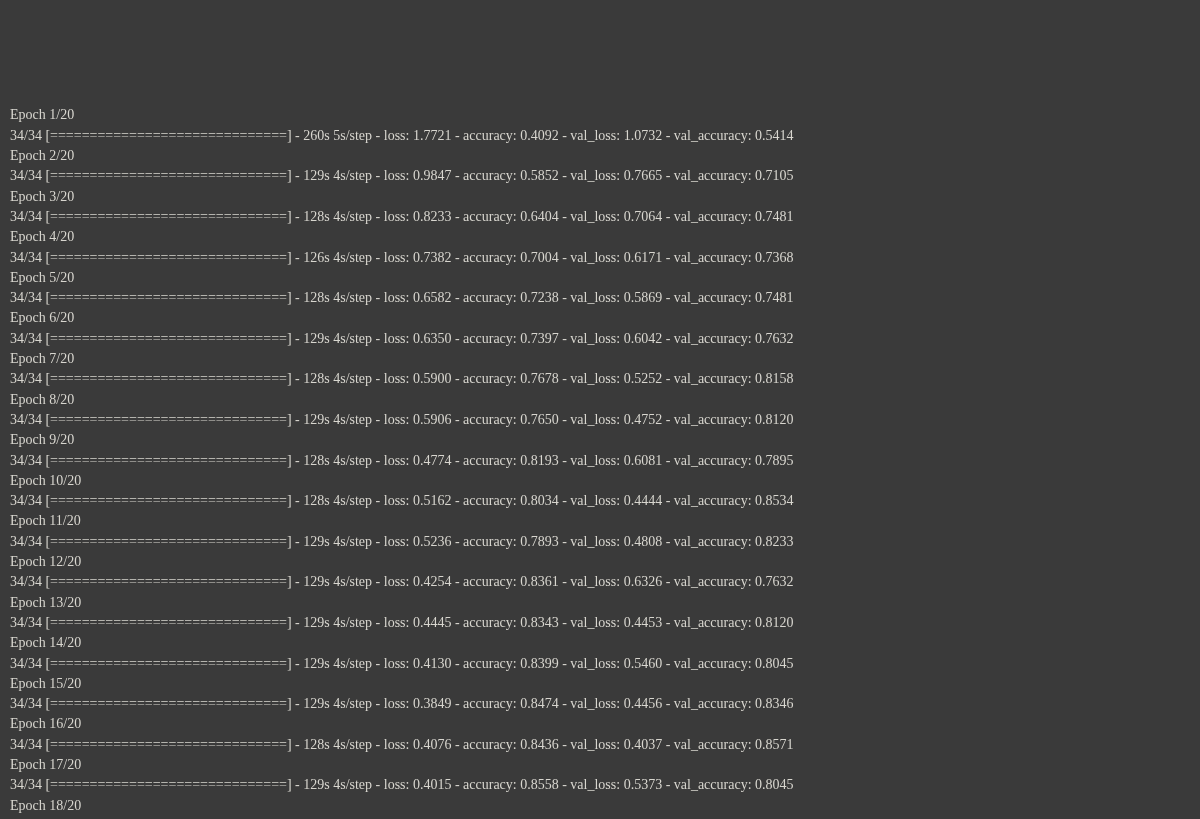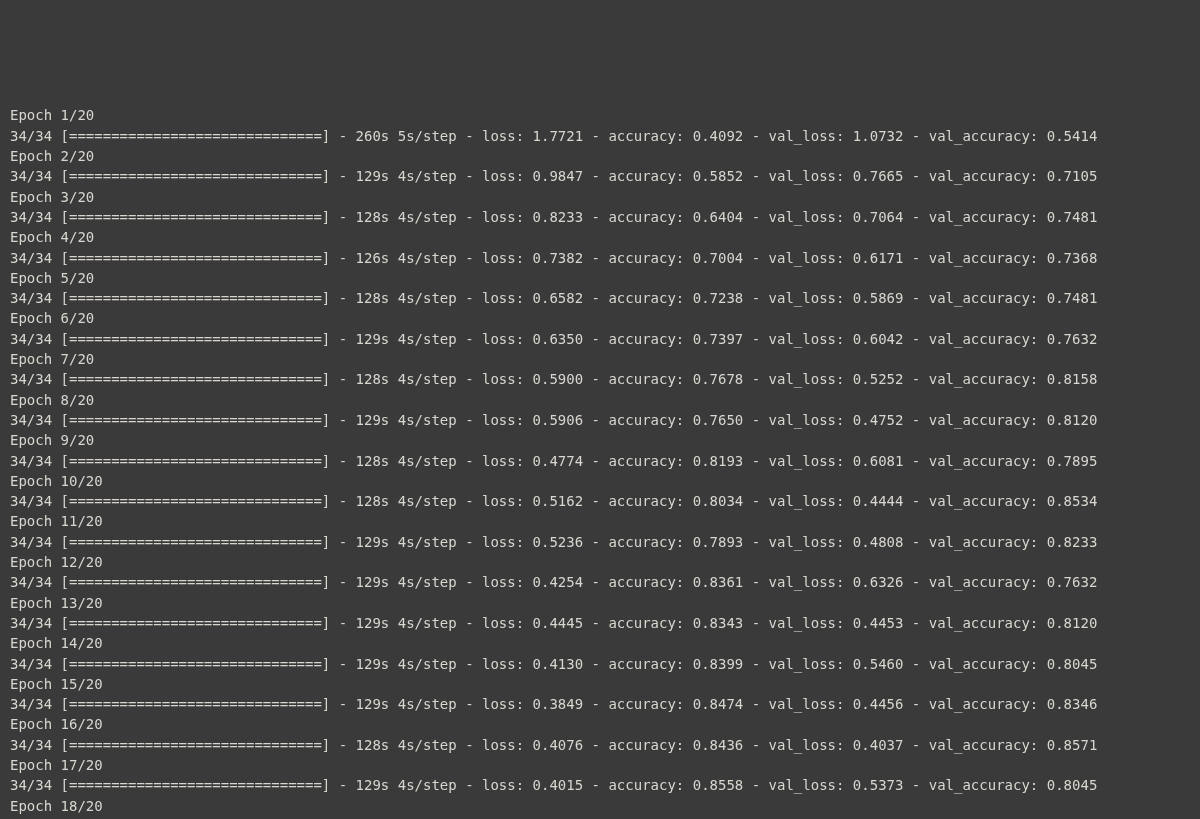--- a/index.html
+++ b/index.html
@@ -13,20 +13,21 @@
     white-space: pre;
     overflow: hidden;
     width: 1200px;
     height: 819px;
   }
   #terminal {
     padding: 4px 8px 0 10px;
   }
   .row {
     display: block;
+    font-family: Liberation Serif, serif;
   }
 </style>
 </head>
 <body>
 
 
 
 <div id="terminal"><span class="row">Epoch 1/20</span><span class="row">34/34 [==============================] - 260s 5s/step - loss: 1.7721 - accuracy: 0.4092 - val_loss: 1.0732 - val_accuracy: 0.5414</span><span class="row">Epoch 2/20</span><span class="row">34/34 [==============================] - 129s 4s/step - loss: 0.9847 - accuracy: 0.5852 - val_loss: 0.7665 - val_accuracy: 0.7105</span><span class="row">Epoch 3/20</span><span class="row">34/34 [==============================] - 128s 4s/step - loss: 0.8233 - accuracy: 0.6404 - val_loss: 0.7064 - val_accuracy: 0.7481</span><span class="row">Epoch 4/20</span><span class="row">34/34 [==============================] - 126s 4s/step - loss: 0.7382 - accuracy: 0.7004 - val_loss: 0.6171 - val_accuracy: 0.7368</span><span class="row">Epoch 5/20</span><span class="row">34/34 [==============================] - 128s 4s/step - loss: 0.6582 - accuracy: 0.7238 - val_loss: 0.5869 - val_accuracy: 0.7481</span><span class="row">Epoch 6/20</span><span class="row">34/34 [==============================] - 129s 4s/step - loss: 0.6350 - accuracy: 0.7397 - val_loss: 0.6042 - val_accuracy: 0.7632</span><span class="row">Epoch 7/20</span><span class="row">34/34 [==============================] - 128s 4s/step - loss: 0.5900 - accuracy: 0.7678 - val_loss: 0.5252 - val_accuracy: 0.8158</span><span class="row">Epoch 8/20</span><span class="row">34/34 [==============================] - 129s 4s/step - loss: 0.5906 - accuracy: 0.7650 - val_loss: 0.4752 - val_accuracy: 0.8120</span><span class="row">Epoch 9/20</span><span class="row">34/34 [==============================] - 128s 4s/step - loss: 0.4774 - accuracy: 0.8193 - val_loss: 0.6081 - val_accuracy: 0.7895</span><span class="row">Epoch 10/20</span><span class="row">34/34 [==============================] - 128s 4s/step - loss: 0.5162 - accuracy: 0.8034 - val_loss: 0.4444 - val_accuracy: 0.8534</span><span class="row">Epoch 11/20</span><span class="row">34/34 [==============================] - 129s 4s/step - loss: 0.5236 - accuracy: 0.7893 - val_loss: 0.4808 - val_accuracy: 0.8233</span><span class="row">Epoch 12/20</span><span class="row">34/34 [==============================] - 129s 4s/step - loss: 0.4254 - accuracy: 0.8361 - val_loss: 0.6326 - val_accuracy: 0.7632</span><span class="row">Epoch 13/20</span><span class="row">34/34 [==============================] - 129s 4s/step - loss: 0.4445 - accuracy: 0.8343 - val_loss: 0.4453 - val_accuracy: 0.8120</span><span class="row">Epoch 14/20</span><span class="row">34/34 [==============================] - 129s 4s/step - loss: 0.4130 - accuracy: 0.8399 - val_loss: 0.5460 - val_accuracy: 0.8045</span><span class="row">Epoch 15/20</span><span class="row">34/34 [==============================] - 129s 4s/step - loss: 0.3849 - accuracy: 0.8474 - val_loss: 0.4456 - val_accuracy: 0.8346</span><span class="row">Epoch 16/20</span><span class="row">34/34 [==============================] - 128s 4s/step - loss: 0.4076 - accuracy: 0.8436 - val_loss: 0.4037 - val_accuracy: 0.8571</span><span class="row">Epoch 17/20</span><span class="row">34/34 [==============================] - 129s 4s/step - loss: 0.4015 - accuracy: 0.8558 - val_loss: 0.5373 - val_accuracy: 0.8045</span><span class="row">Epoch 18/20</span><span class="row">34/34 [==============================] - 128s 4s/step - loss: 0.3422 - accuracy: 0.8605 - val_loss: 0.4785 - val_accuracy: 0.8383</span></div>
 
 

